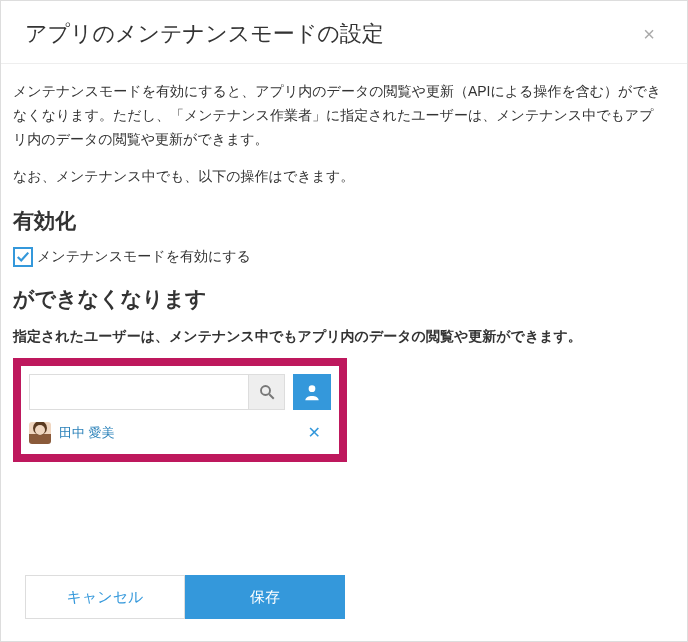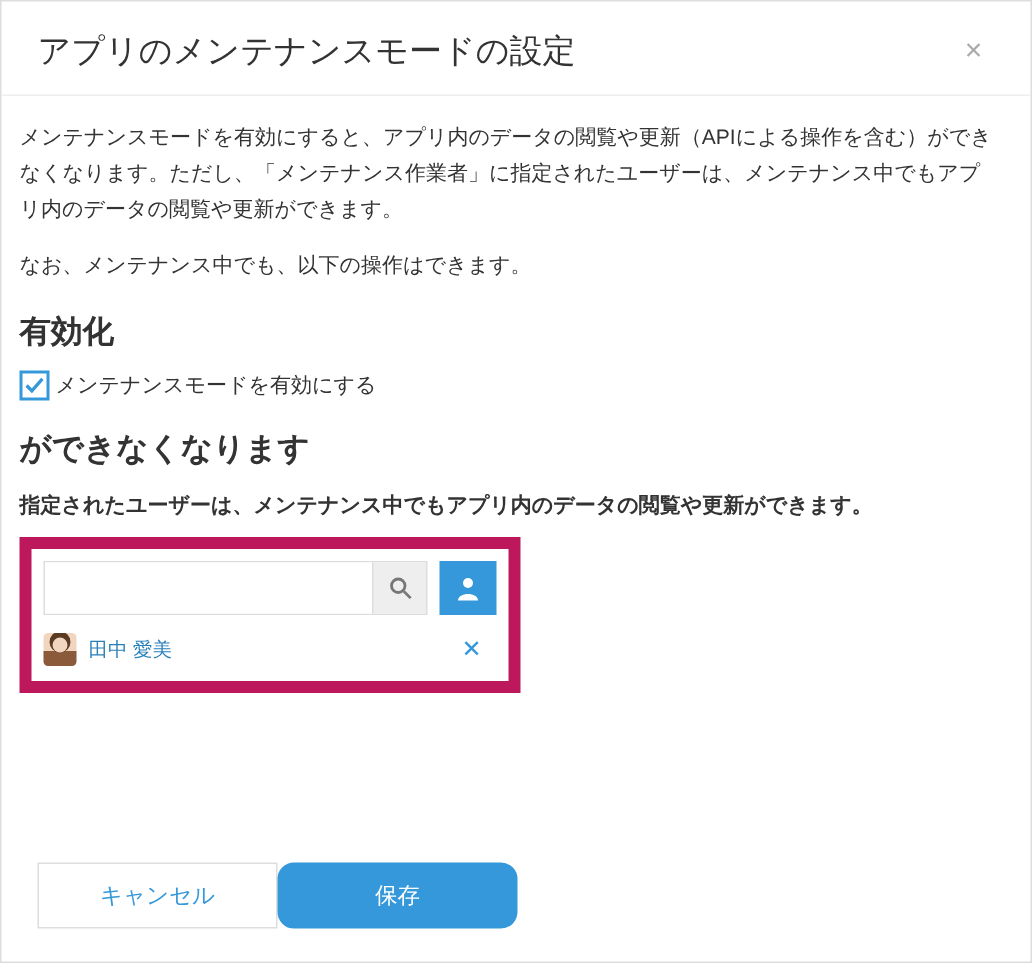--- a/index.html
+++ b/index.html
@@ -175,21 +175,20 @@
   border: 1px solid #ddd;
   background: #fff;
   cursor: pointer;
   font-family: inherit;
 }
 .btn-cancel { color: #3498db; }
 .btn-primary {
   background: #3498db;
   color: #fff;
   border-color: #3498db;
-  border-radius: 11px;
 }
 </style>
 </head>
 <body>
 
 <div class="dialog">
 
   <div class="header">
     <h1>アプリのメンテナンスモードの設定</h1>
     <button class="close-btn">

